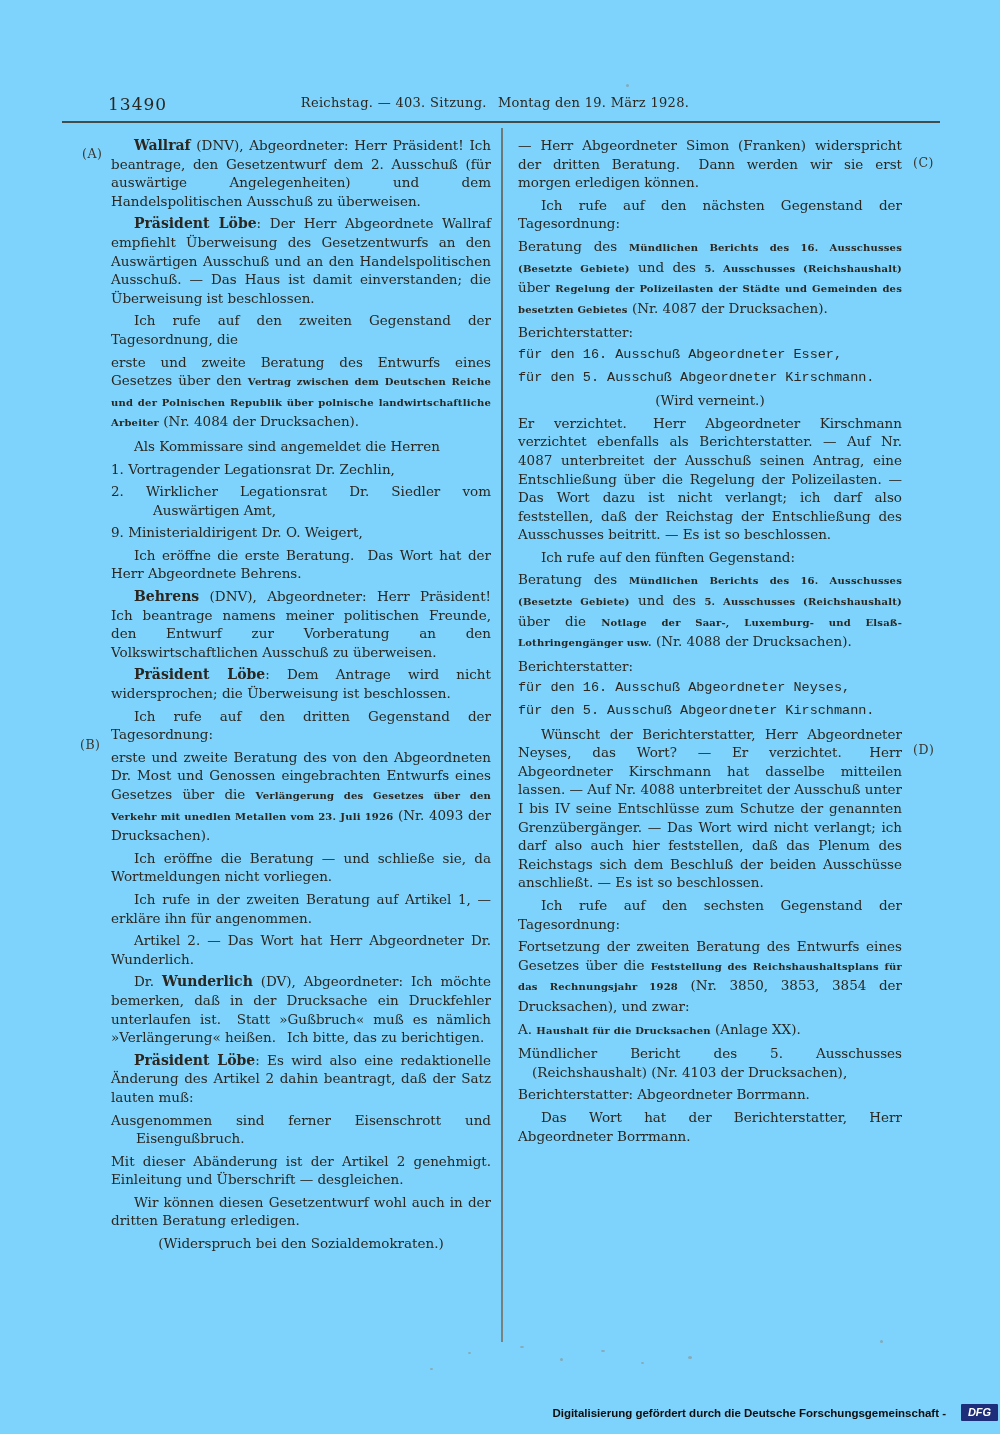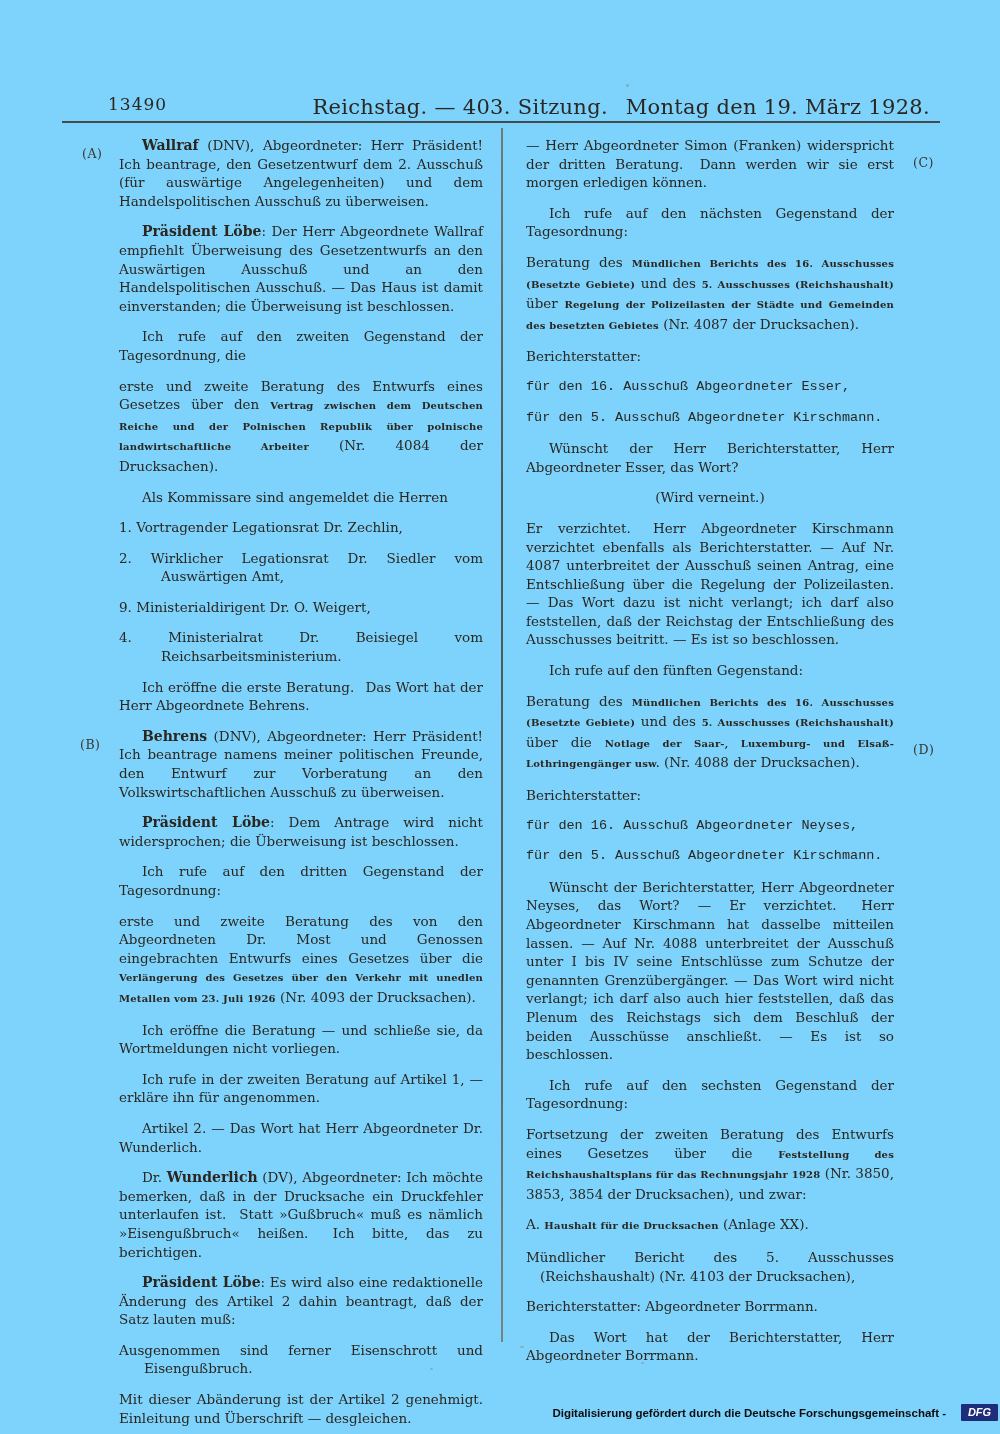--- a/index.html
+++ b/index.html
@@ -2,28 +2,28 @@
 <html><head>
 <meta charset="utf-8">
 <style>
   html,body{margin:0;padding:0;background:#ddd;}
   .page{
     position:relative;width:1000px;height:1434px;margin:0 auto;
     background:#7dd3fc;overflow:hidden;
     font-family:"DejaVu Serif",serif;color:#2b2620;
   }
   .pagenum{position:absolute;left:108px;top:94px;font-size:17px;letter-spacing:1px;}
-  .header-title{position:absolute;left:60px;right:70px;top:95px;text-align:right;font-size:21px;letter-spacing:.3px;}
+  .header-title{position:absolute;left:60px;right:70px;top:95px;text-align:center;font-size:13px;letter-spacing:.3px;}
   .header-rule{position:absolute;left:62px;top:121px;width:878px;height:0;border-top:2px solid #38332c;opacity:.85;}
   .divider{position:absolute;left:501px;top:128px;width:2px;height:1214px;
     background:linear-gradient(#6a645a,#3c372f 30%,#4a443b 70%,#776f63);opacity:.8;}
   .col{position:absolute;top:136px;text-align:justify;font-size:13.5px;line-height:18.6px;}
   #col-left{left:107px;width:388px;}
   #col-right{left:514px;width:392px;}
-  p.para{margin:12px;}
+  p.para{margin:4px;}
   .para:first-child{margin-top:0 !important;}
   .p{text-indent:1.7em;margin-top:1px;}
   .pflush{margin-top:1px;}
   .speech{text-indent:1.7em;margin-top:12px;}
   .speech strong{font-size:14px;}
   .block{margin:3px 0 3px 24px;}
   .block strong{font-size:10px;letter-spacing:.2px;}
   .quote{margin:1px 0 1px 13px;padding-left:25px;text-indent:-25px;}
   .li{margin-left:13px;padding-left:42px;text-indent:-42px;}
   .sub{margin-left:72px;margin-top:2px;}
@@ -57,44 +57,42 @@
 
   <div class="col" id="col-left">
       <p class="para speech"><strong>Wallraf</strong><span> (DNV), Abgeordneter: Herr Präsident! Ich beantrage, den Gesetzentwurf dem 2. Ausschuß (für auswärtige Angelegenheiten) und dem Handelspolitischen Ausschuß zu überweisen.</span></p>
       <p class="para speech"><strong>Präsident Löbe</strong><span>: Der Herr Abgeordnete Wallraf empfiehlt Überweisung des Gesetzentwurfs an den Auswärtigen Ausschuß und an den Handelspolitischen Ausschuß. — Das Haus ist damit einverstanden; die Überweisung ist beschlossen.</span></p>
       <p class="para p"><span>Ich rufe auf den zweiten Gegenstand der Tagesordnung, die</span></p>
       <p class="para block"><span>erste und zweite Beratung des Entwurfs eines Gesetzes über den </span><strong>Vertrag zwischen dem Deutschen Reiche und der Polnischen Republik über polnische landwirtschaftliche Arbeiter</strong><span> (Nr. 4084 der Drucksachen).</span></p>
       <p class="para p"><span>Als Kommissare sind angemeldet die Herren</span></p>
       <p class="para li"><span>1. Vortragender Legationsrat Dr. Zechlin,</span></p>
       <p class="para li"><span>2. Wirklicher Legationsrat Dr. Siedler vom Auswärtigen Amt,</span></p>
       <p class="para li"><span>9. Ministerialdirigent Dr. O. Weigert,</span></p>
-      <p class="para li"><span>4. Ministerialrat Dr. Beisiegel vom Reichsarbeitsministerium.</span></p>
       <p class="para p"><span>Ich eröffne die erste Beratung.  Das Wort hat der Herr Abgeordnete Behrens.</span></p>
       <p class="para speech"><strong>Behrens</strong><span> (DNV), Abgeordneter: Herr Präsident! Ich beantrage namens meiner politischen Freunde, den Entwurf zur Vorberatung an den Volkswirtschaftlichen Ausschuß zu überweisen.</span></p>
       <p class="para speech"><strong>Präsident Löbe</strong><span>: Dem Antrage wird nicht widersprochen; die Überweisung ist beschlossen.</span></p>
       <p class="para p"><span>Ich rufe auf den dritten Gegenstand der Tagesordnung:</span></p>
       <p class="para block"><span>erste und zweite Beratung des von den Abgeordneten Dr. Most und Genossen eingebrachten Entwurfs eines Gesetzes über die </span><strong>Verlängerung des Gesetzes über den Verkehr mit unedlen Metallen vom 23. Juli 1926</strong><span> (Nr. 4093 der Drucksachen).</span></p>
       <p class="para p"><span>Ich eröffne die Beratung — und schließe sie, da Wortmeldungen nicht vorliegen.</span></p>
       <p class="para p"><span>Ich rufe in der zweiten Beratung auf Artikel 1, — erkläre ihn für angenommen.</span></p>
       <p class="para p"><span>Artikel 2. — Das Wort hat Herr Abgeordneter Dr. Wunderlich.</span></p>
-      <p class="para speech"><span>Dr. </span><strong>Wunderlich</strong><span> (DV), Abgeordneter: Ich möchte bemerken, daß in der Drucksache ein Druckfehler unterlaufen ist.  Statt »Gußbruch« muß es nämlich »Eisengußbruch« heißen.  Ich bitte, das zu berichtigen.</span></p>
+      <p class="para speech"><span>Dr. </span><strong>Wunderlich</strong><span> (DV), Abgeordneter: Ich möchte bemerken, daß in der Drucksache ein Druckfehler unterlaufen ist.  Statt »Gußbruch« muß es nämlich »Verlängerung« heißen.  Ich bitte, das zu berichtigen.</span></p>
       <p class="para speech"><strong>Präsident Löbe</strong><span>: Es wird also eine redaktionelle Änderung des Artikel 2 dahin beantragt, daß der Satz lauten muß:</span></p>
       <p class="para quote"><span>Ausgenommen sind ferner Eisenschrott und Eisengußbruch.</span></p>
       <p class="para pflush"><span>Mit dieser Abänderung ist der Artikel 2 genehmigt. Einleitung und Überschrift — desgleichen.</span></p>
       <p class="para p"><span>Wir können diesen Gesetzentwurf wohl auch in der dritten Beratung erledigen.</span></p>
       <p class="para center"><span>(Widerspruch bei den Sozialdemokraten.)</span></p>
     </div>
   <div class="col" id="col-right">
       <p class="para pflush"><span>— Herr Abgeordneter Simon (Franken) widerspricht der dritten Beratung.  Dann werden wir sie erst morgen erledigen können.</span></p>
       <p class="para p"><span>Ich rufe auf den nächsten Gegenstand der Tagesordnung:</span></p>
       <p class="para block"><span>Beratung des </span><strong>Mündlichen Berichts des 16. Ausschusses (Besetzte Gebiete)</strong><span> und des </span><strong>5. Ausschusses (Reichshaushalt)</strong><span> über </span><strong>Regelung der Polizeilasten der Städte und Gemeinden des besetzten Gebietes</strong><span> (Nr. 4087 der Drucksachen).</span></p>
       <p class="para sub"><span>Berichterstatter:</span></p>
       <p class="para sub2"><span>für den 16. Ausschuß Abgeordneter Esser,</span></p>
       <p class="para sub2"><span>für den 5. Ausschuß Abgeordneter Kirschmann.</span></p>
-      <p class="para p"><span>Wünscht der Herr Berichterstatter, Herr Abgeordneter Esser, das Wort?</span></p>
       <p class="para center"><span>(Wird verneint.)</span></p>
       <p class="para pflush"><span>Er verzichtet.  Herr Abgeordneter Kirschmann verzichtet ebenfalls als Berichterstatter. — Auf Nr. 4087 unterbreitet der Ausschuß seinen Antrag, eine Entschließung über die Regelung der Polizeilasten. — Das Wort dazu ist nicht verlangt; ich darf also feststellen, daß der Reichstag der Entschließung des Ausschusses beitritt. — Es ist so beschlossen.</span></p>
       <p class="para p"><span>Ich rufe auf den fünften Gegenstand:</span></p>
       <p class="para block"><span>Beratung des </span><strong>Mündlichen Berichts des 16. Ausschusses (Besetzte Gebiete)</strong><span> und des </span><strong>5. Ausschusses (Reichshaushalt)</strong><span> über die </span><strong>Notlage der Saar-, Luxemburg- und Elsaß-Lothringengänger usw.</strong><span> (Nr. 4088 der Drucksachen).</span></p>
       <p class="para sub"><span>Berichterstatter:</span></p>
       <p class="para sub2"><span>für den 16. Ausschuß Abgeordneter Neyses,</span></p>
       <p class="para sub2"><span>für den 5. Ausschuß Abgeordneter Kirschmann.</span></p>
       <p class="para p"><span>Wünscht der Berichterstatter, Herr Abgeordneter Neyses, das Wort? — Er verzichtet.  Herr Abgeordneter Kirschmann hat dasselbe mitteilen lassen. — Auf Nr. 4088 unterbreitet der Ausschuß unter I bis IV seine Entschlüsse zum Schutze der genannten Grenzübergänger. — Das Wort wird nicht verlangt; ich darf also auch hier feststellen, daß das Plenum des Reichstags sich dem Beschluß der beiden Ausschüsse anschließt. — Es ist so beschlossen.</span></p>
       <p class="para p"><span>Ich rufe auf den sechsten Gegenstand der Tagesordnung:</span></p>
       <p class="para block"><span>Fortsetzung der zweiten Beratung des Entwurfs eines Gesetzes über die </span><strong>Feststellung des Reichshaushaltsplans für das Rechnungsjahr 1928</strong><span> (Nr. 3850, 3853, 3854 der Drucksachen), und zwar:</span></p>

